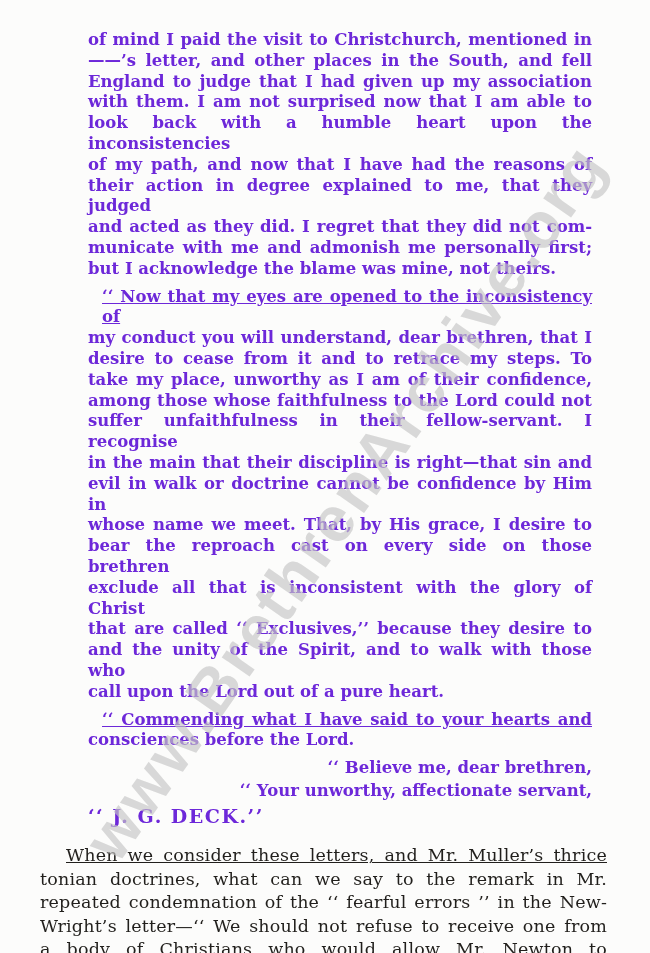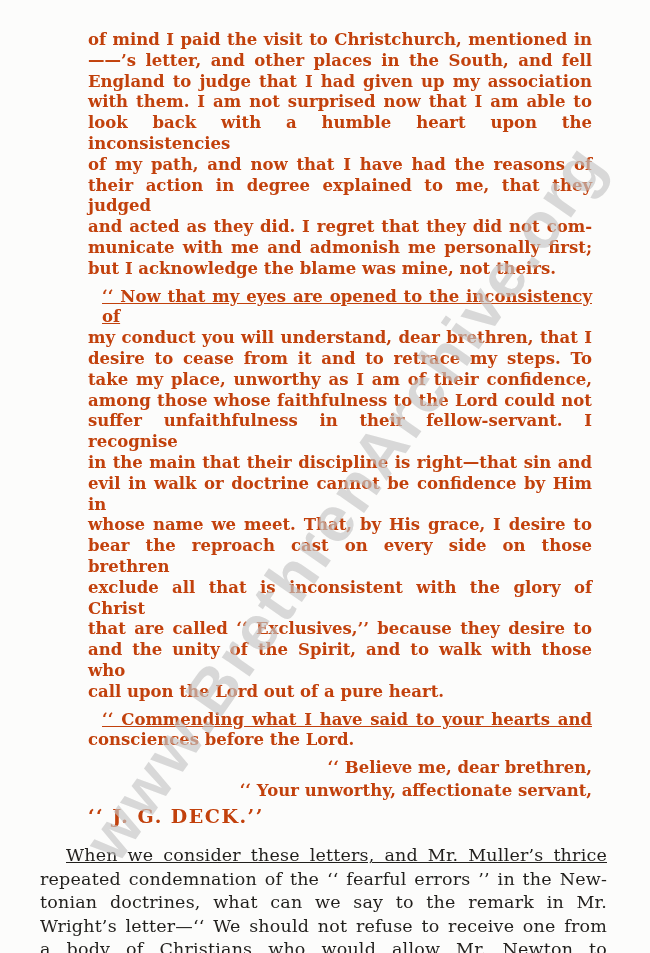--- a/index.html
+++ b/index.html
@@ -17,21 +17,21 @@
     padding-top:30px;
   }
   
   .letter-block{
     margin-left:88px;
     width:504px;
     font-family:"DejaVu Serif", serif;
     font-weight:700;
     font-size:16.5px;
     line-height:20.8px;
-    color:#c2410c;
+    color:#6d28d9;
   }
   .letter-para{margin:0 0 7px 0;}
   .ln{
     text-align:justify;
     text-align-last:justify;
   }
   .ln.last{text-align-last:left;}
   .ln.indent{padding-left:14px;text-decoration:underline;}
   .single{
     text-align:right;
@@ -121,20 +121,20 @@
     </div>
 
     <div class="single">‘‘ Believe me, dear brethren,</div>
     <div class="single">‘‘ Your unworthy, affectionate servant,</div>
 
     <div class="signature">‘‘ J. G. DECK.’’</div>
   </div>
 
   <div class="body-block">
     <div class="ln indent">When we consider these letters, and Mr. Muller’s thrice</div>
+    <div class="ln">tonian doctrines, what can we say to the remark in Mr.</div>
     <div class="ln">repeated condemnation of the ‘‘ fearful errors ’’ in the New-</div>
-    <div class="ln">tonian doctrines, what can we say to the remark in Mr.</div>
     <div class="ln">Wright’s letter—‘‘ We should not refuse to receive one from</div>
     <div class="ln">a body of Christians who would allow Mr. Newton to</div>
 
   </div>
 
 </div>
 
 </body></html>

